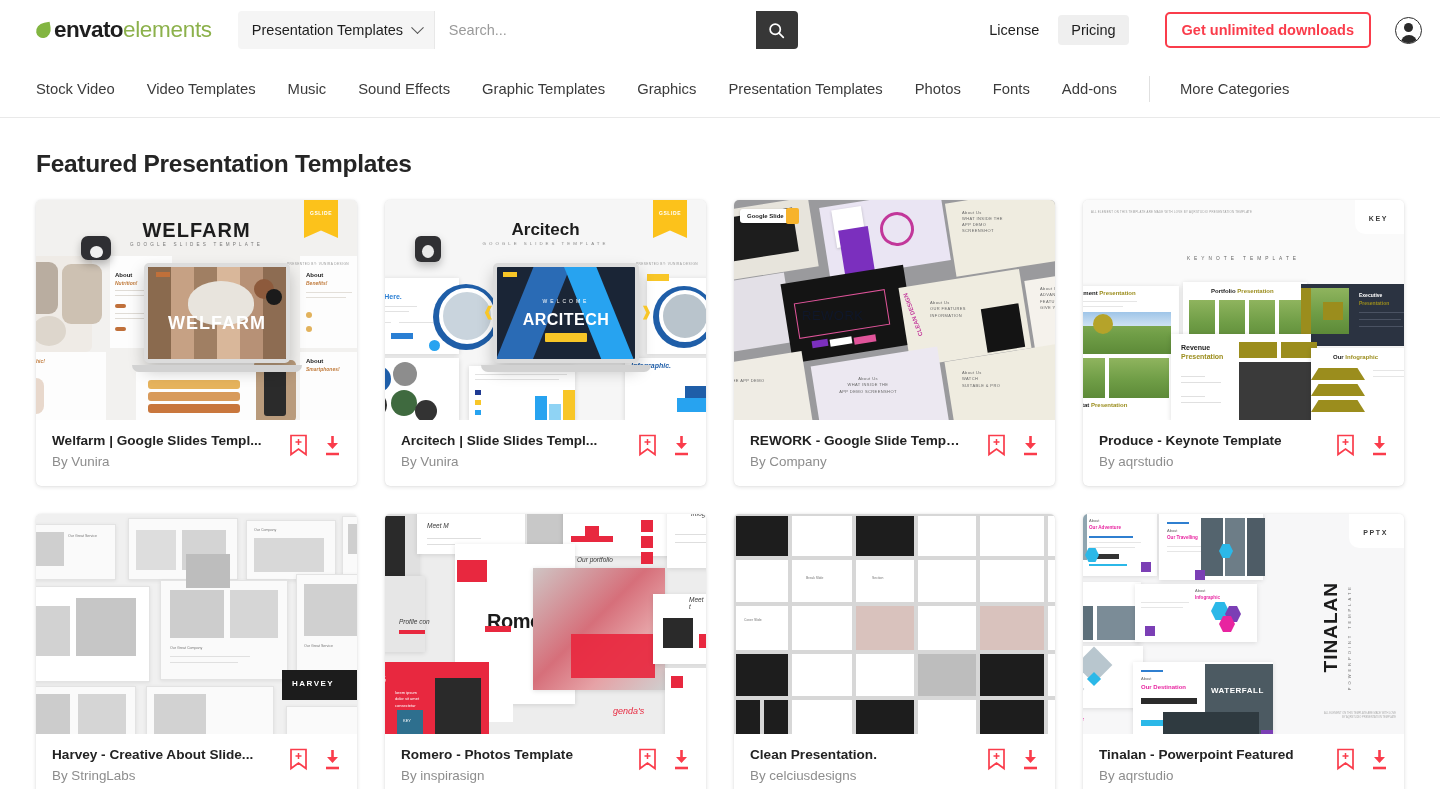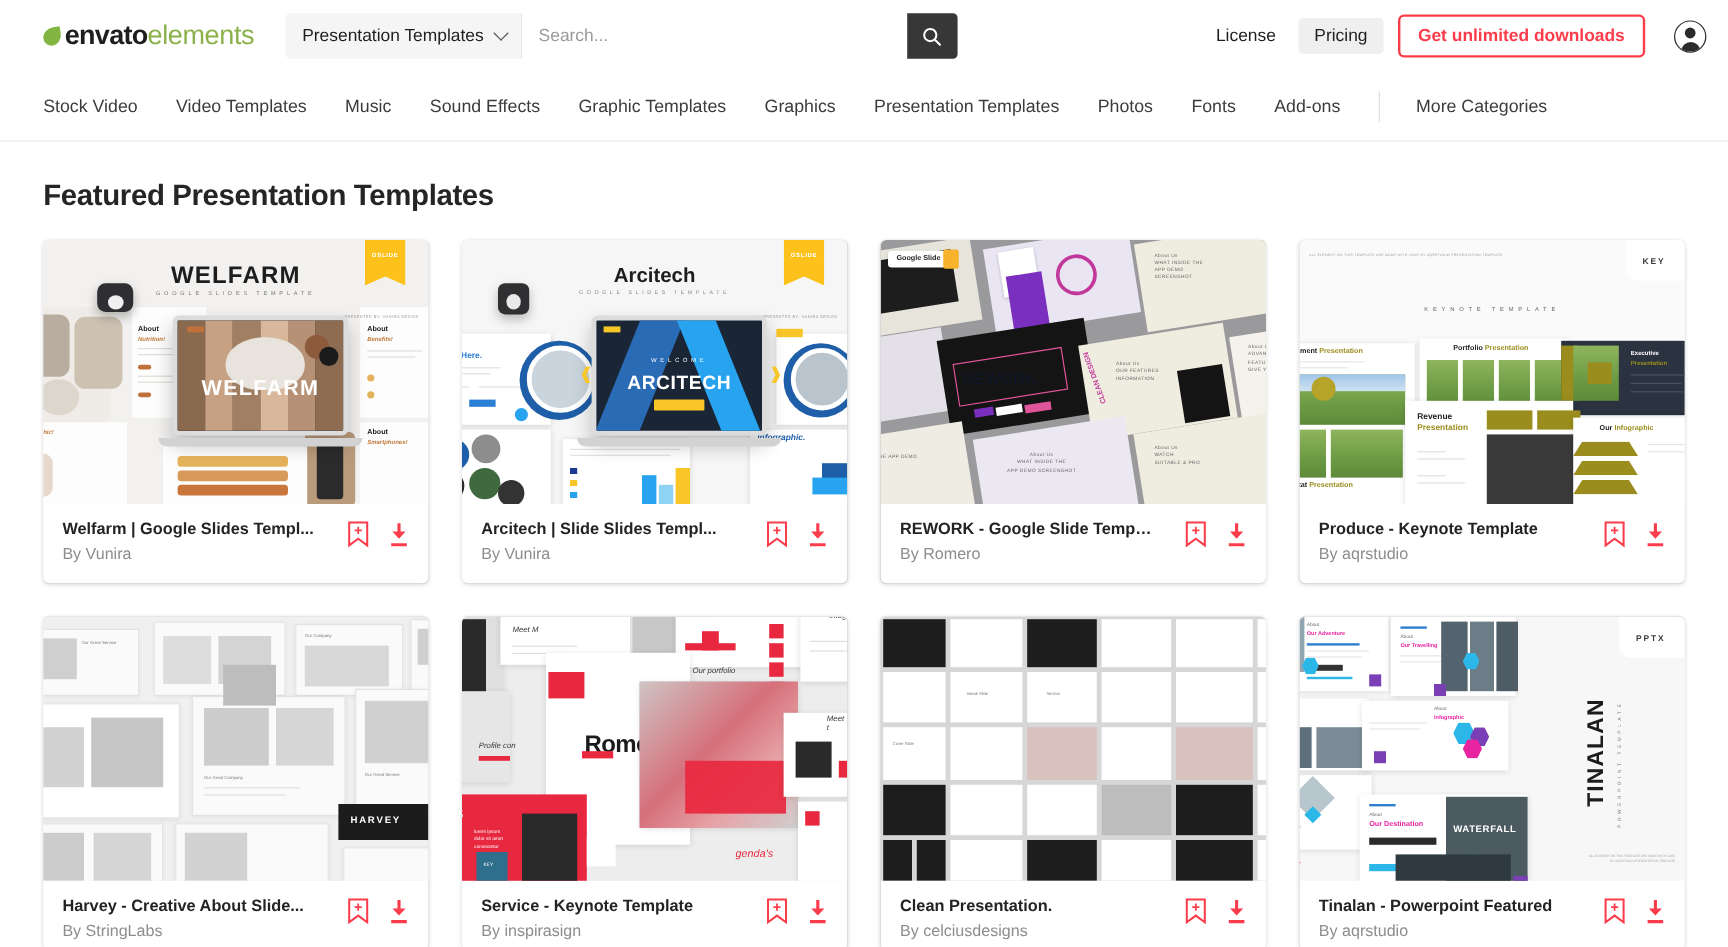--- a/index.html
+++ b/index.html
@@ -50,21 +50,21 @@
     border: none;
   }
 
   .hdr-right { margin-left: auto; display: flex; align-items: center; gap: 0; }
   .hdr-link {
     font-size: 14.5px; color: #1e1e1e; padding: 7px 13px; cursor: pointer;
     border-radius: 4px; white-space: nowrap;
   }
   .hdr-link.pill { background: #efefef; margin-left: 6px; }
   .cta-btn {
-    margin-left: 12px; border: 2px solid #fa3c4b; color: #fa3c4b;
+    margin-left: 36px; border: 2px solid #fa3c4b; color: #fa3c4b;
     background: #fff; border-radius: 5px; padding: 8px 15px;
     font-size: 14.5px; font-weight: bold; cursor: pointer; white-space: nowrap;
     font-family: "Liberation Sans", sans-serif;
   }
   .avatar {
     margin-left: 24px; width: 27px; height: 27px; border-radius: 50%;
     border: 1.8px solid #2b2b2b; display: flex; align-items: flex-end;
     justify-content: center; overflow: hidden; cursor: pointer; flex: none;
   }
   .avatar::before {
@@ -520,21 +520,21 @@
         <div class="slide cream" style="left:216px;top:152px;width:120px;height:80px;"></div>
         <div class="tiny" style="left:228px;top:170px;width:60px;line-height:1.6">About Us<br>WATCH<br>SUITABLE &amp; PRO</div>
 
         <div class="gs-tag">Google Slide</div>
         <div class="gs-ico"></div>
       </div>
 
       <div class="card-foot">
         <div class="card-text">
           <div class="card-title">REWORK - Google Slide Templ...</div>
-          <div class="card-author">By Romero</div>
+          <div class="card-author">By Company</div>
         </div>
         <div class="card-actions">
           <span class="act">
             <svg width="19" height="23" viewBox="0 0 19 23">
               <path d="M2 1.5h15v19l-7.5-5.5L2 20.5z" fill="none" stroke="#fa3c4b" stroke-width="1.7"></path>
               <line x1="9.5" y1="5" x2="9.5" y2="11" stroke="#fa3c4b" stroke-width="1.5"></line>
               <line x1="6.5" y1="8" x2="12.5" y2="8" stroke="#fa3c4b" stroke-width="1.5"></line>
             </svg>
           </span>
           <span class="act">
@@ -744,21 +744,21 @@
         <div style="position:absolute;left:10px;top:176px;font-size:4px;color:#fff;line-height:1.6">lorem ipsum<br>dolor sit amet<br>consectetur</div>
         <div class="dark" style="left:50px;top:164px;width:46px;height:62px;"></div>
         <div style="position:absolute;left:12px;top:196px;width:26px;height:26px;background:#2e6f8e"></div>
         <div style="position:absolute;left:18px;top:204px;font-size:4px;color:#fff">KEY</div>
         <div style="position:absolute;left:104px;top:184px;width:24px;height:24px;background:#fff"></div>
         <div class="scr" style="left:228px;top:192px;color:#e8283f;font-size:9px;">genda's</div>
       </div>
 
       <div class="card-foot">
         <div class="card-text">
-          <div class="card-title">Service - Keynote Template</div>
+          <div class="card-title">Romero - Photos Template</div>
           <div class="card-author">By inspirasign</div>
         </div>
         <div class="card-actions">
           <span class="act">
             <svg width="19" height="23" viewBox="0 0 19 23">
               <path d="M2 1.5h15v19l-7.5-5.5L2 20.5z" fill="none" stroke="#fa3c4b" stroke-width="1.7"></path>
               <line x1="9.5" y1="5" x2="9.5" y2="11" stroke="#fa3c4b" stroke-width="1.5"></line>
               <line x1="6.5" y1="8" x2="12.5" y2="8" stroke="#fa3c4b" stroke-width="1.5"></line>
             </svg>
           </span>

